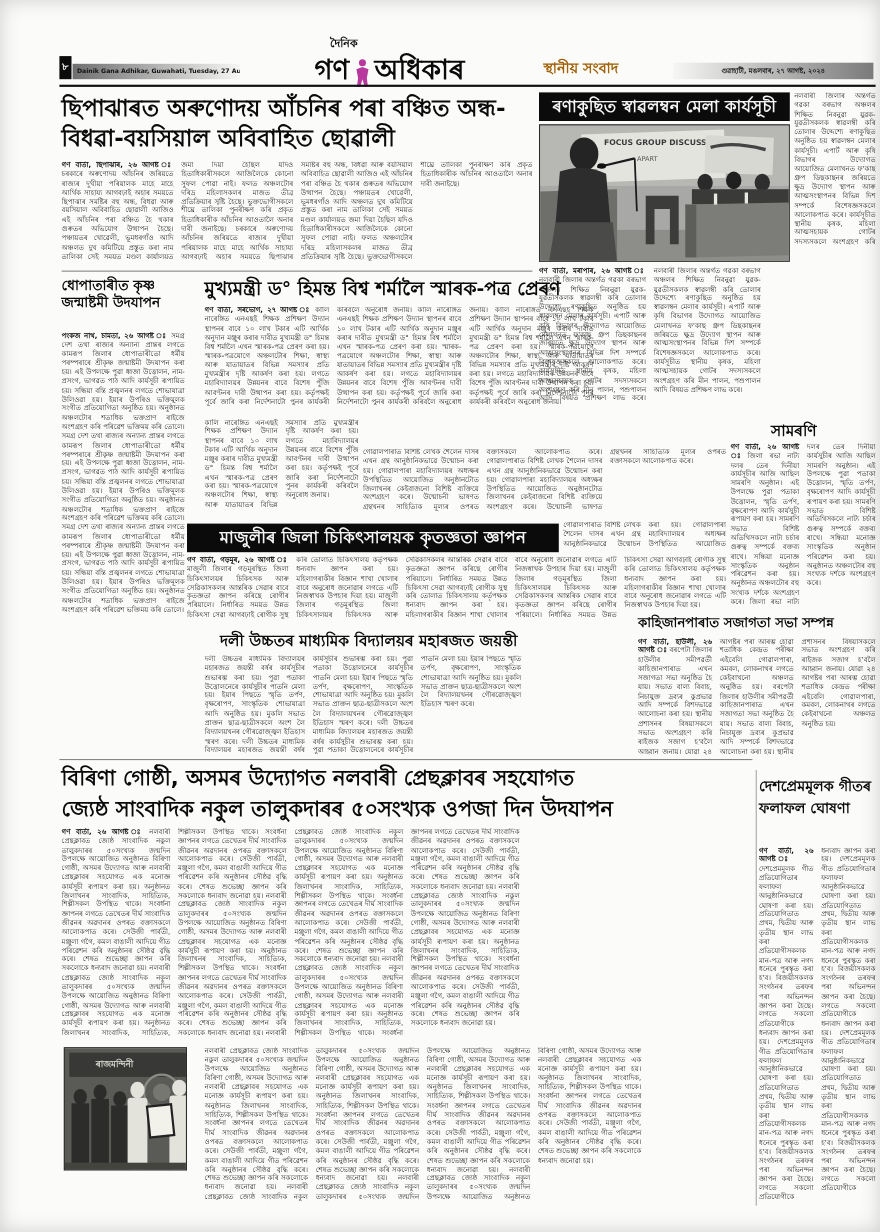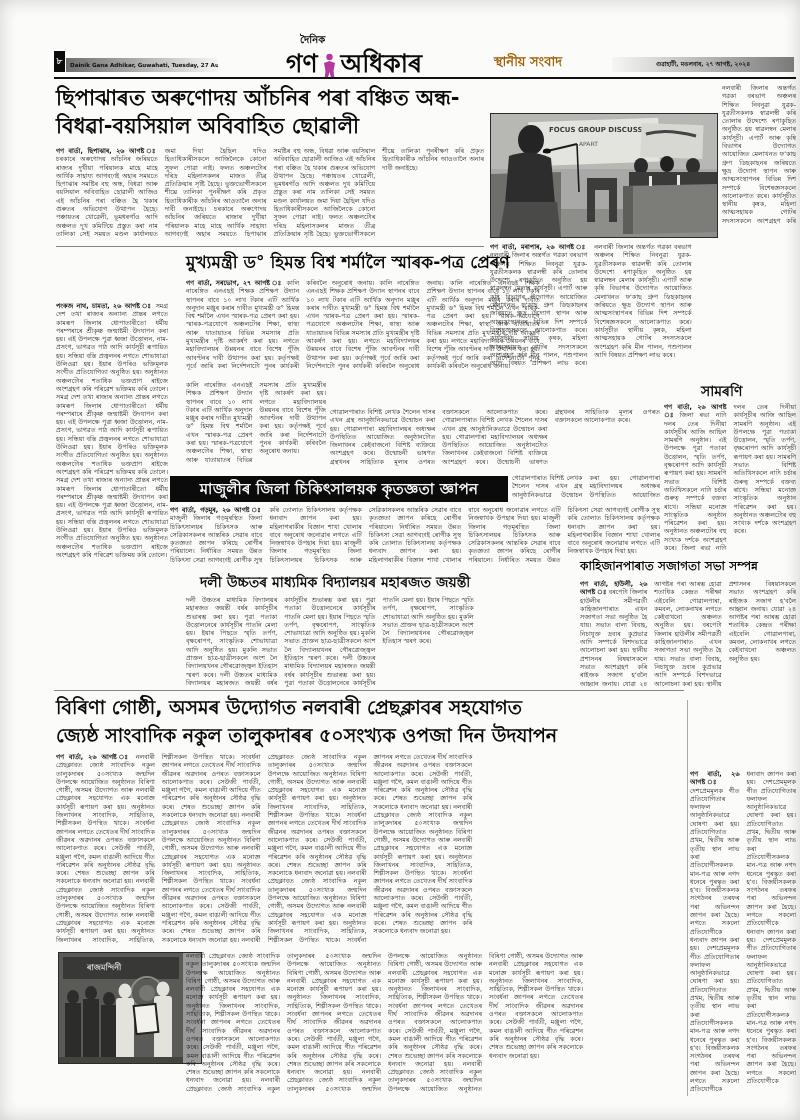--- a/index.html
+++ b/index.html
@@ -51,20 +51,23 @@
 
   <div class="abs rule" style="left:54px;top:77px;width:742px;height:2px"></div>
 
   <div class="abs hl" style="left:56px;top:84px;width:428px;height:58px;font-size:21px;line-height:28px">ছিপাঝাৰত অৰুণোদয় আঁচনিৰ পৰা বঞ্চিত অন্ধ-বিধৱা-বয়সিয়াল অবিবাহিত ছোৱালী</div>
   <div class="abs body-text" style="left:56px;top:147px;width:428px;height:97px;columns:4">
     <span class="byline">গণ বাৰ্তা, ছিপাঝাৰ, ২৬ আগষ্ট ঃ </span>
     <span>চৰকাৰে অৰুণোদয় আঁচনিৰ জৰিয়তে ৰাজ্যৰ দুখীয়া পৰিয়ালক মাহে মাহে আৰ্থিক সাহায্য আগবঢ়াই অহাৰ সময়তে ছিপাঝাৰ সমষ্টিৰ বহু অন্ধ, বিধৱা আৰু বয়সিয়াল অবিবাহিত ছোৱালী আজিও এই আঁচনিৰ পৰা বঞ্চিত হৈ থকাৰ গুৰুতৰ অভিযোগ উত্থাপন হৈছে। পঞ্চায়তৰ খোৱেলী, ভূমধৰগাঁও আদি অঞ্চলত দুখ কমিটিয়ে প্ৰস্তুত কৰা নাম তালিকা সেই সময়ত মণ্ডল কাৰ্যালয়ত জমা দিয়া হৈছিল যদিও হিতাধিকাৰীসকলে আজিলৈকে কোনো সুফল পোৱা নাই। ফলত অঞ্চলটোৰ দৰিদ্ৰ মহিলাসকলৰ মাজত তীব্ৰ প্ৰতিক্ৰিয়াৰ সৃষ্টি হৈছে। ভুক্তভোগীসকলে শীঘ্ৰে তালিকা পুনৰীক্ষণ কৰি প্ৰকৃত হিতাধিকাৰীক আঁচনিৰ আওতালৈ অনাৰ দাবী জনাইছে। চৰকাৰে অৰুণোদয় আঁচনিৰ জৰিয়তে ৰাজ্যৰ দুখীয়া পৰিয়ালক মাহে মাহে আৰ্থিক সাহায্য আগবঢ়াই অহাৰ সময়তে ছিপাঝাৰ সমষ্টিৰ বহু অন্ধ, বিধৱা আৰু বয়সিয়াল অবিবাহিত ছোৱালী আজিও এই আঁচনিৰ পৰা বঞ্চিত হৈ থকাৰ গুৰুতৰ অভিযোগ উত্থাপন হৈছে। পঞ্চায়তৰ খোৱেলী, ভূমধৰগাঁও আদি অঞ্চলত দুখ কমিটিয়ে প্ৰস্তুত কৰা নাম তালিকা সেই সময়ত মণ্ডল কাৰ্যালয়ত জমা দিয়া হৈছিল যদিও হিতাধিকাৰীসকলে আজিলৈকে কোনো সুফল পোৱা নাই। ফলত অঞ্চলটোৰ দৰিদ্ৰ মহিলাসকলৰ মাজত তীব্ৰ প্ৰতিক্ৰিয়াৰ সৃষ্টি হৈছে। ভুক্তভোগীসকলে শীঘ্ৰে তালিকা পুনৰীক্ষণ কৰি প্ৰকৃত হিতাধিকাৰীক আঁচনিৰ আওতালৈ অনাৰ দাবী জনাইছে।</span>
   </div>
   <div class="abs rule" style="left:56px;top:246px;width:428px;height:1px;opacity:.5"></div>
 
+  <div class="abs bar" style="left:490px;top:84px;width:228px;height:26px;font-size:15px">
+    <span>ৰণাকুছিত স্বাৱলম্বন মেলা কাৰ্যসূচী</span>
+  </div>
 
   <div class="abs photo" style="left:490px;top:113px;width:228px;height:125px">
     <svg viewBox="0 0 228 125" width="228" height="125">
       <rect x="0" y="0" width="228" height="125" fill="#a8a8a6"></rect>
       <rect x="0" y="0" width="228" height="55" fill="#b7b7b4"></rect>
       <rect x="38" y="6" width="130" height="44" fill="#e4e4df" transform="rotate(-2 100 28)"></rect>
       <text x="58" y="18" font-size="7" fill="#3a3a3a" font-weight="bold">FOCUS GROUP DISCUSSION</text>
       <text x="88" y="32" font-size="6" fill="#555">APART</text>
       <rect x="150" y="10" width="62" height="34" fill="#d8d8d2" transform="rotate(2 180 25)"></rect>
       <path d="M155 20 q20 -6 50 2" stroke="#444" stroke-width="3" fill="none"></path>
@@ -90,20 +93,21 @@
 
   <div class="abs body-text" style="left:722px;top:84px;width:74px;height:154px;columns:1">
     <span>নলবাৰী জিলাৰ অন্তৰ্গত গৱকা বৰভাগ অঞ্চলৰ শিক্ষিত নিবনুৱা যুৱক-যুৱতীসকলক স্বাৱলম্বী কৰি তোলাৰ উদ্দেশ্যে ৰণাকুছিত অনুষ্ঠিত হয় স্বাৱলম্বন মেলাৰ কাৰ্যসূচী। এপাৰ্ট আৰু কৃষি বিভাগৰ উদ্যোগত আয়োজিত মেলাখনত ফ'কাছ গ্ৰুপ ডিছকাছনৰ জৰিয়তে ক্ষুদ্ৰ উদ্যোগ স্থাপন আৰু আত্মসংস্থাপনৰ বিভিন্ন দিশ সম্পৰ্কে বিশেষজ্ঞসকলে আলোকপাত কৰে। কাৰ্যসূচীত স্থানীয় কৃষক, মহিলা আত্মসহায়ক গোটৰ সদস্যসকলে অংশগ্ৰহণ কৰি মীন পালন, পশুপালন আদি বিষয়ত প্ৰশিক্ষণ লাভ কৰে।</span>
   </div>
 
   <div class="abs body-text" style="left:490px;top:243px;width:306px;height:131px;columns:3">
     <span class="byline">গণ বাৰ্তা, মৰাপাৰ, ২৬ আগষ্ট ঃ </span>
     <span>নলবাৰী জিলাৰ অন্তৰ্গত গৱকা বৰভাগ অঞ্চলৰ শিক্ষিত নিবনুৱা যুৱক-যুৱতীসকলক স্বাৱলম্বী কৰি তোলাৰ উদ্দেশ্যে ৰণাকুছিত অনুষ্ঠিত হয় স্বাৱলম্বন মেলাৰ কাৰ্যসূচী। এপাৰ্ট আৰু কৃষি বিভাগৰ উদ্যোগত আয়োজিত মেলাখনত ফ'কাছ গ্ৰুপ ডিছকাছনৰ জৰিয়তে ক্ষুদ্ৰ উদ্যোগ স্থাপন আৰু আত্মসংস্থাপনৰ বিভিন্ন দিশ সম্পৰ্কে বিশেষজ্ঞসকলে আলোকপাত কৰে। কাৰ্যসূচীত স্থানীয় কৃষক, মহিলা আত্মসহায়ক গোটৰ সদস্যসকলে অংশগ্ৰহণ কৰি মীন পালন, পশুপালন আদি বিষয়ত প্ৰশিক্ষণ লাভ কৰে। নলবাৰী জিলাৰ অন্তৰ্গত গৱকা বৰভাগ অঞ্চলৰ শিক্ষিত নিবনুৱা যুৱক-যুৱতীসকলক স্বাৱলম্বী কৰি তোলাৰ উদ্দেশ্যে ৰণাকুছিত অনুষ্ঠিত হয় স্বাৱলম্বন মেলাৰ কাৰ্যসূচী। এপাৰ্ট আৰু কৃষি বিভাগৰ উদ্যোগত আয়োজিত মেলাখনত ফ'কাছ গ্ৰুপ ডিছকাছনৰ জৰিয়তে ক্ষুদ্ৰ উদ্যোগ স্থাপন আৰু আত্মসংস্থাপনৰ বিভিন্ন দিশ সম্পৰ্কে বিশেষজ্ঞসকলে আলোকপাত কৰে। কাৰ্যসূচীত স্থানীয় কৃষক, মহিলা আত্মসহায়ক গোটৰ সদস্যসকলে অংশগ্ৰহণ কৰি মীন পালন, পশুপালন আদি বিষয়ত প্ৰশিক্ষণ লাভ কৰে।</span>
   </div>
 
+  <div class="abs hl" style="left:56px;top:252px;width:112px;height:46px;font-size:12.5px;line-height:15px">ধোপাতাৰীত কৃষ্ণ জন্মাষ্টমী উদযাপন</div>
   <div class="abs body-text" style="left:56px;top:302px;width:112px;height:386px;columns:1">
     <span class="byline">পংকজ নাথ, চামতা, ২৬ আগষ্ট ঃ </span>
     <span>সমগ্ৰ দেশ তথা ৰাজ্যৰ অন্যান্য প্ৰান্তৰ লগতে কামৰূপ জিলাৰ ধোপাতাৰীতো ধৰ্মীয় পৰম্পৰাৰে শ্ৰীকৃষ্ণ জন্মাষ্টমী উদযাপন কৰা হয়। এই উপলক্ষে পুৱা ধ্বজা উত্তোলন, নাম-প্ৰসংগ, ভাগৱত পাঠ আদি কাৰ্যসূচী ৰূপায়িত হয়। সন্ধিয়া বন্তি প্ৰজ্বলনৰ লগতে শোভাযাত্ৰা উলিওৱা হয়। ইয়াৰ উপৰিও ভক্তিমূলক সংগীত প্ৰতিযোগিতা অনুষ্ঠিত হয়। অনুষ্ঠানত অঞ্চলটোৰ শতাধিক ভক্তপ্ৰাণ ৰাইজে অংশগ্ৰহণ কৰি পৰিৱেশ ভক্তিময় কৰি তোলে। সমগ্ৰ দেশ তথা ৰাজ্যৰ অন্যান্য প্ৰান্তৰ লগতে কামৰূপ জিলাৰ ধোপাতাৰীতো ধৰ্মীয় পৰম্পৰাৰে শ্ৰীকৃষ্ণ জন্মাষ্টমী উদযাপন কৰা হয়। এই উপলক্ষে পুৱা ধ্বজা উত্তোলন, নাম-প্ৰসংগ, ভাগৱত পাঠ আদি কাৰ্যসূচী ৰূপায়িত হয়। সন্ধিয়া বন্তি প্ৰজ্বলনৰ লগতে শোভাযাত্ৰা উলিওৱা হয়। ইয়াৰ উপৰিও ভক্তিমূলক সংগীত প্ৰতিযোগিতা অনুষ্ঠিত হয়। অনুষ্ঠানত অঞ্চলটোৰ শতাধিক ভক্তপ্ৰাণ ৰাইজে অংশগ্ৰহণ কৰি পৰিৱেশ ভক্তিময় কৰি তোলে। সমগ্ৰ দেশ তথা ৰাজ্যৰ অন্যান্য প্ৰান্তৰ লগতে কামৰূপ জিলাৰ ধোপাতাৰীতো ধৰ্মীয় পৰম্পৰাৰে শ্ৰীকৃষ্ণ জন্মাষ্টমী উদযাপন কৰা হয়। এই উপলক্ষে পুৱা ধ্বজা উত্তোলন, নাম-প্ৰসংগ, ভাগৱত পাঠ আদি কাৰ্যসূচী ৰূপায়িত হয়। সন্ধিয়া বন্তি প্ৰজ্বলনৰ লগতে শোভাযাত্ৰা উলিওৱা হয়। ইয়াৰ উপৰিও ভক্তিমূলক সংগীত প্ৰতিযোগিতা অনুষ্ঠিত হয়। অনুষ্ঠানত অঞ্চলটোৰ শতাধিক ভক্তপ্ৰাণ ৰাইজে অংশগ্ৰহণ কৰি পৰিৱেশ ভক্তিময় কৰি তোলে।</span>
   </div>
 
   <div class="abs hl" style="left:186px;top:249px;width:474px;height:25px;font-size:17px">মুখ্যমন্ত্ৰী ড° হিমন্ত বিশ্ব শৰ্মালৈ স্মাৰক-পত্ৰ প্ৰেৰণ</div>
   <div class="abs body-text" style="left:186px;top:279px;width:474px;height:97px;columns:4">
     <span class="byline">গণ বাৰ্তা, সৰভোগ, ২৭ আগষ্ট ঃ </span>
     <span>কালি নাৰেঙ্গিত এনএছই শিক্ষক প্ৰশিক্ষণ উদ্যান স্থাপনৰ বাবে ১০ লাখ টকাৰ এটি আৰ্থিক অনুদান মঞ্জুৰ কৰাৰ দাবীত মুখ্যমন্ত্ৰী ড° হিমন্ত বিশ্ব শৰ্মালৈ এখন স্মাৰক-পত্ৰ প্ৰেৰণ কৰা হয়। স্মাৰক-পত্ৰযোগে অঞ্চলটোৰ শিক্ষা, স্বাস্থ্য আৰু যাতায়াতৰ বিভিন্ন সমস্যাৰ প্ৰতি মুখ্যমন্ত্ৰীৰ দৃষ্টি আকৰ্ষণ কৰা হয়। লগতে মহাবিদ্যালয়ৰ উন্নয়নৰ বাবে বিশেষ পুঁজি আবণ্টনৰ দাবী উত্থাপন কৰা হয়। কৰ্তৃপক্ষই পূৰ্বে জাৰি কৰা নিৰ্দেশনাটো পুনৰ কাৰ্যকৰী কৰিবলৈ অনুৰোধ জনায়। কালি নাৰেঙ্গিত এনএছই শিক্ষক প্ৰশিক্ষণ উদ্যান স্থাপনৰ বাবে ১০ লাখ টকাৰ এটি আৰ্থিক অনুদান মঞ্জুৰ কৰাৰ দাবীত মুখ্যমন্ত্ৰী ড° হিমন্ত বিশ্ব শৰ্মালৈ এখন স্মাৰক-পত্ৰ প্ৰেৰণ কৰা হয়। স্মাৰক-পত্ৰযোগে অঞ্চলটোৰ শিক্ষা, স্বাস্থ্য আৰু যাতায়াতৰ বিভিন্ন সমস্যাৰ প্ৰতি মুখ্যমন্ত্ৰীৰ দৃষ্টি আকৰ্ষণ কৰা হয়। লগতে মহাবিদ্যালয়ৰ উন্নয়নৰ বাবে বিশেষ পুঁজি আবণ্টনৰ দাবী উত্থাপন কৰা হয়। কৰ্তৃপক্ষই পূৰ্বে জাৰি কৰা নিৰ্দেশনাটো পুনৰ কাৰ্যকৰী কৰিবলৈ অনুৰোধ জনায়। কালি নাৰেঙ্গিত এনএছই শিক্ষক প্ৰশিক্ষণ উদ্যান স্থাপনৰ বাবে ১০ লাখ টকাৰ এটি আৰ্থিক অনুদান মঞ্জুৰ কৰাৰ দাবীত মুখ্যমন্ত্ৰী ড° হিমন্ত বিশ্ব শৰ্মালৈ এখন স্মাৰক-পত্ৰ প্ৰেৰণ কৰা হয়। স্মাৰক-পত্ৰযোগে অঞ্চলটোৰ শিক্ষা, স্বাস্থ্য আৰু যাতায়াতৰ বিভিন্ন সমস্যাৰ প্ৰতি মুখ্যমন্ত্ৰীৰ দৃষ্টি আকৰ্ষণ কৰা হয়। লগতে মহাবিদ্যালয়ৰ উন্নয়নৰ বাবে বিশেষ পুঁজি আবণ্টনৰ দাবী উত্থাপন কৰা হয়। কৰ্তৃপক্ষই পূৰ্বে জাৰি কৰা নিৰ্দেশনাটো পুনৰ কাৰ্যকৰী কৰিবলৈ অনুৰোধ জনায়।</span>
   </div>
@@ -145,21 +149,21 @@
 
   <div class="abs rule" style="left:54px;top:690px;width:630px;height:1px;opacity:.5"></div>
   <div class="abs hl" style="left:56px;top:693px;width:628px;height:26px;font-size:19px">বিৰিণা গোষ্ঠী, অসমৰ উদ্যোগত নলবাৰী প্ৰেছক্লাবৰ সহযোগত</div>
   <div class="abs hl" style="left:56px;top:721px;width:628px;height:26px;font-size:19px">জ্যেষ্ঠ সাংবাদিক নকুল তালুকদাৰৰ ৫০সংখ্যক ওপজা দিন উদযাপন</div>
 
   <div class="abs body-text" style="left:56px;top:753px;width:628px;height:195px;columns:6">
     <span class="byline">গণ বাৰ্তা, ২৬ আগষ্ট ঃ </span>
     <span>নলবাৰী প্ৰেছক্লাবত জ্যেষ্ঠ সাংবাদিক নকুল তালুকদাৰৰ ৫০সংখ্যক জন্মদিন উপলক্ষে আয়োজিত অনুষ্ঠানত বিৰিণা গোষ্ঠী, অসমৰ উদ্যোগত আৰু নলবাৰী প্ৰেছক্লাবৰ সহযোগত এক মনোজ্ঞ কাৰ্যসূচী ৰূপায়ণ কৰা হয়। অনুষ্ঠানত জিলাখনৰ সাংবাদিক, সাহিত্যিক, শিল্পীসকল উপস্থিত থাকে। সংবৰ্ধনা জ্ঞাপনৰ লগতে তেখেতৰ দীৰ্ঘ সাংবাদিক জীৱনৰ অৱদানৰ ওপৰত বক্তাসকলে আলোকপাত কৰে। সেউজী পাৰ্বতী, মঞ্জুলা গগৈ, কমল বাঙালী আদিয়ে গীত পৰিৱেশন কৰি অনুষ্ঠানৰ সৌষ্ঠৱ বৃদ্ধি কৰে। শেষত শুভেচ্ছা জ্ঞাপন কৰি সকলোকে ধন্যবাদ জনোৱা হয়। নলবাৰী প্ৰেছক্লাবত জ্যেষ্ঠ সাংবাদিক নকুল তালুকদাৰৰ ৫০সংখ্যক জন্মদিন উপলক্ষে আয়োজিত অনুষ্ঠানত বিৰিণা গোষ্ঠী, অসমৰ উদ্যোগত আৰু নলবাৰী প্ৰেছক্লাবৰ সহযোগত এক মনোজ্ঞ কাৰ্যসূচী ৰূপায়ণ কৰা হয়। অনুষ্ঠানত জিলাখনৰ সাংবাদিক, সাহিত্যিক, শিল্পীসকল উপস্থিত থাকে। সংবৰ্ধনা জ্ঞাপনৰ লগতে তেখেতৰ দীৰ্ঘ সাংবাদিক জীৱনৰ অৱদানৰ ওপৰত বক্তাসকলে আলোকপাত কৰে। সেউজী পাৰ্বতী, মঞ্জুলা গগৈ, কমল বাঙালী আদিয়ে গীত পৰিৱেশন কৰি অনুষ্ঠানৰ সৌষ্ঠৱ বৃদ্ধি কৰে। শেষত শুভেচ্ছা জ্ঞাপন কৰি সকলোকে ধন্যবাদ জনোৱা হয়। নলবাৰী প্ৰেছক্লাবত জ্যেষ্ঠ সাংবাদিক নকুল তালুকদাৰৰ ৫০সংখ্যক জন্মদিন উপলক্ষে আয়োজিত অনুষ্ঠানত বিৰিণা গোষ্ঠী, অসমৰ উদ্যোগত আৰু নলবাৰী প্ৰেছক্লাবৰ সহযোগত এক মনোজ্ঞ কাৰ্যসূচী ৰূপায়ণ কৰা হয়। অনুষ্ঠানত জিলাখনৰ সাংবাদিক, সাহিত্যিক, শিল্পীসকল উপস্থিত থাকে। সংবৰ্ধনা জ্ঞাপনৰ লগতে তেখেতৰ দীৰ্ঘ সাংবাদিক জীৱনৰ অৱদানৰ ওপৰত বক্তাসকলে আলোকপাত কৰে। সেউজী পাৰ্বতী, মঞ্জুলা গগৈ, কমল বাঙালী আদিয়ে গীত পৰিৱেশন কৰি অনুষ্ঠানৰ সৌষ্ঠৱ বৃদ্ধি কৰে। শেষত শুভেচ্ছা জ্ঞাপন কৰি সকলোকে ধন্যবাদ জনোৱা হয়। নলবাৰী প্ৰেছক্লাবত জ্যেষ্ঠ সাংবাদিক নকুল তালুকদাৰৰ ৫০সংখ্যক জন্মদিন উপলক্ষে আয়োজিত অনুষ্ঠানত বিৰিণা গোষ্ঠী, অসমৰ উদ্যোগত আৰু নলবাৰী প্ৰেছক্লাবৰ সহযোগত এক মনোজ্ঞ কাৰ্যসূচী ৰূপায়ণ কৰা হয়। অনুষ্ঠানত জিলাখনৰ সাংবাদিক, সাহিত্যিক, শিল্পীসকল উপস্থিত থাকে। সংবৰ্ধনা জ্ঞাপনৰ লগতে তেখেতৰ দীৰ্ঘ সাংবাদিক জীৱনৰ অৱদানৰ ওপৰত বক্তাসকলে আলোকপাত কৰে। সেউজী পাৰ্বতী, মঞ্জুলা গগৈ, কমল বাঙালী আদিয়ে গীত পৰিৱেশন কৰি অনুষ্ঠানৰ সৌষ্ঠৱ বৃদ্ধি কৰে। শেষত শুভেচ্ছা জ্ঞাপন কৰি সকলোকে ধন্যবাদ জনোৱা হয়। নলবাৰী প্ৰেছক্লাবত জ্যেষ্ঠ সাংবাদিক নকুল তালুকদাৰৰ ৫০সংখ্যক জন্মদিন উপলক্ষে আয়োজিত অনুষ্ঠানত বিৰিণা গোষ্ঠী, অসমৰ উদ্যোগত আৰু নলবাৰী প্ৰেছক্লাবৰ সহযোগত এক মনোজ্ঞ কাৰ্যসূচী ৰূপায়ণ কৰা হয়। অনুষ্ঠানত জিলাখনৰ সাংবাদিক, সাহিত্যিক, শিল্পীসকল উপস্থিত থাকে। সংবৰ্ধনা জ্ঞাপনৰ লগতে তেখেতৰ দীৰ্ঘ সাংবাদিক জীৱনৰ অৱদানৰ ওপৰত বক্তাসকলে আলোকপাত কৰে। সেউজী পাৰ্বতী, মঞ্জুলা গগৈ, কমল বাঙালী আদিয়ে গীত পৰিৱেশন কৰি অনুষ্ঠানৰ সৌষ্ঠৱ বৃদ্ধি কৰে। শেষত শুভেচ্ছা জ্ঞাপন কৰি সকলোকে ধন্যবাদ জনোৱা হয়। নলবাৰী প্ৰেছক্লাবত জ্যেষ্ঠ সাংবাদিক নকুল তালুকদাৰৰ ৫০সংখ্যক জন্মদিন উপলক্ষে আয়োজিত অনুষ্ঠানত বিৰিণা গোষ্ঠী, অসমৰ উদ্যোগত আৰু নলবাৰী প্ৰেছক্লাবৰ সহযোগত এক মনোজ্ঞ কাৰ্যসূচী ৰূপায়ণ কৰা হয়। অনুষ্ঠানত জিলাখনৰ সাংবাদিক, সাহিত্যিক, শিল্পীসকল উপস্থিত থাকে। সংবৰ্ধনা জ্ঞাপনৰ লগতে তেখেতৰ দীৰ্ঘ সাংবাদিক জীৱনৰ অৱদানৰ ওপৰত বক্তাসকলে আলোকপাত কৰে। সেউজী পাৰ্বতী, মঞ্জুলা গগৈ, কমল বাঙালী আদিয়ে গীত পৰিৱেশন কৰি অনুষ্ঠানৰ সৌষ্ঠৱ বৃদ্ধি কৰে। শেষত শুভেচ্ছা জ্ঞাপন কৰি সকলোকে ধন্যবাদ জনোৱা হয়।</span>
   </div>
 
-  <div class="abs photo" style="left:58px;top:952px;width:144px;height:112px">
+  <div class="abs photo" style="left:58px;top:952px;width:112px;height:112px">
     <svg viewBox="0 0 124 112" width="124" height="112">
       <rect x="0" y="0" width="124" height="112" fill="#5a5a57"></rect>
       <rect x="4" y="4" width="116" height="22" fill="#383836"></rect>
       <text x="28" y="17" font-size="8" fill="#d9d9d2" font-weight="bold">ৰাজমন্দিনী</text>
       <circle cx="88" cy="40" r="16" fill="none" stroke="#8b8b86" stroke-width="2"></circle>
       <circle cx="88" cy="40" r="8" fill="#777772"></circle>
       <g fill="#2c2c2a">
         <ellipse cx="14" cy="44" rx="6" ry="7"></ellipse>
           <rect x="6" y="50" width="16" height="60"></rect>
         <ellipse cx="32" cy="40" rx="6" ry="7"></ellipse>
@@ -176,18 +180,19 @@
       <rect x="76" y="52" width="22" height="28" fill="#f2f2ea" stroke="#222" stroke-width="2" transform="rotate(-6 87 66)"></rect>
       <rect x="0" y="104" width="124" height="8" fill="#44443f"></rect>
     </svg>
   </div>
 
   <div class="abs body-text" style="left:186px;top:952px;width:498px;height:146px;columns:5">
     <span>নলবাৰী প্ৰেছক্লাবত জ্যেষ্ঠ সাংবাদিক নকুল তালুকদাৰৰ ৫০সংখ্যক জন্মদিন উপলক্ষে আয়োজিত অনুষ্ঠানত বিৰিণা গোষ্ঠী, অসমৰ উদ্যোগত আৰু নলবাৰী প্ৰেছক্লাবৰ সহযোগত এক মনোজ্ঞ কাৰ্যসূচী ৰূপায়ণ কৰা হয়। অনুষ্ঠানত জিলাখনৰ সাংবাদিক, সাহিত্যিক, শিল্পীসকল উপস্থিত থাকে। সংবৰ্ধনা জ্ঞাপনৰ লগতে তেখেতৰ দীৰ্ঘ সাংবাদিক জীৱনৰ অৱদানৰ ওপৰত বক্তাসকলে আলোকপাত কৰে। সেউজী পাৰ্বতী, মঞ্জুলা গগৈ, কমল বাঙালী আদিয়ে গীত পৰিৱেশন কৰি অনুষ্ঠানৰ সৌষ্ঠৱ বৃদ্ধি কৰে। শেষত শুভেচ্ছা জ্ঞাপন কৰি সকলোকে ধন্যবাদ জনোৱা হয়। নলবাৰী প্ৰেছক্লাবত জ্যেষ্ঠ সাংবাদিক নকুল তালুকদাৰৰ ৫০সংখ্যক জন্মদিন উপলক্ষে আয়োজিত অনুষ্ঠানত বিৰিণা গোষ্ঠী, অসমৰ উদ্যোগত আৰু নলবাৰী প্ৰেছক্লাবৰ সহযোগত এক মনোজ্ঞ কাৰ্যসূচী ৰূপায়ণ কৰা হয়। অনুষ্ঠানত জিলাখনৰ সাংবাদিক, সাহিত্যিক, শিল্পীসকল উপস্থিত থাকে। সংবৰ্ধনা জ্ঞাপনৰ লগতে তেখেতৰ দীৰ্ঘ সাংবাদিক জীৱনৰ অৱদানৰ ওপৰত বক্তাসকলে আলোকপাত কৰে। সেউজী পাৰ্বতী, মঞ্জুলা গগৈ, কমল বাঙালী আদিয়ে গীত পৰিৱেশন কৰি অনুষ্ঠানৰ সৌষ্ঠৱ বৃদ্ধি কৰে। শেষত শুভেচ্ছা জ্ঞাপন কৰি সকলোকে ধন্যবাদ জনোৱা হয়। নলবাৰী প্ৰেছক্লাবত জ্যেষ্ঠ সাংবাদিক নকুল তালুকদাৰৰ ৫০সংখ্যক জন্মদিন উপলক্ষে আয়োজিত অনুষ্ঠানত বিৰিণা গোষ্ঠী, অসমৰ উদ্যোগত আৰু নলবাৰী প্ৰেছক্লাবৰ সহযোগত এক মনোজ্ঞ কাৰ্যসূচী ৰূপায়ণ কৰা হয়। অনুষ্ঠানত জিলাখনৰ সাংবাদিক, সাহিত্যিক, শিল্পীসকল উপস্থিত থাকে। সংবৰ্ধনা জ্ঞাপনৰ লগতে তেখেতৰ দীৰ্ঘ সাংবাদিক জীৱনৰ অৱদানৰ ওপৰত বক্তাসকলে আলোকপাত কৰে। সেউজী পাৰ্বতী, মঞ্জুলা গগৈ, কমল বাঙালী আদিয়ে গীত পৰিৱেশন কৰি অনুষ্ঠানৰ সৌষ্ঠৱ বৃদ্ধি কৰে। শেষত শুভেচ্ছা জ্ঞাপন কৰি সকলোকে ধন্যবাদ জনোৱা হয়। নলবাৰী প্ৰেছক্লাবত জ্যেষ্ঠ সাংবাদিক নকুল তালুকদাৰৰ ৫০সংখ্যক জন্মদিন উপলক্ষে আয়োজিত অনুষ্ঠানত বিৰিণা গোষ্ঠী, অসমৰ উদ্যোগত আৰু নলবাৰী প্ৰেছক্লাবৰ সহযোগত এক মনোজ্ঞ কাৰ্যসূচী ৰূপায়ণ কৰা হয়। অনুষ্ঠানত জিলাখনৰ সাংবাদিক, সাহিত্যিক, শিল্পীসকল উপস্থিত থাকে। সংবৰ্ধনা জ্ঞাপনৰ লগতে তেখেতৰ দীৰ্ঘ সাংবাদিক জীৱনৰ অৱদানৰ ওপৰত বক্তাসকলে আলোকপাত কৰে। সেউজী পাৰ্বতী, মঞ্জুলা গগৈ, কমল বাঙালী আদিয়ে গীত পৰিৱেশন কৰি অনুষ্ঠানৰ সৌষ্ঠৱ বৃদ্ধি কৰে। শেষত শুভেচ্ছা জ্ঞাপন কৰি সকলোকে ধন্যবাদ জনোৱা হয়।</span>
   </div>
 
   <div class="abs rule" style="left:687px;top:700px;width:1px;height:396px;opacity:.35"></div>
+  <div class="abs hl" style="left:690px;top:706px;width:106px;height:60px;font-size:13px;line-height:20px">দেশপ্ৰেমমূলক গীতৰ ফলাফল ঘোষণা</div>
   <div class="abs body-text" style="left:690px;top:770px;width:106px;height:326px;columns:2">
     <span class="byline">গণ বাৰ্তা, ২৬ আগষ্ট ঃ </span>
     <span>দেশপ্ৰেমমূলক গীত প্ৰতিযোগিতাৰ ফলাফল আনুষ্ঠানিকভাৱে ঘোষণা কৰা হয়। প্ৰতিযোগিতাত প্ৰথম, দ্বিতীয় আৰু তৃতীয় স্থান লাভ কৰা প্ৰতিযোগীসকলক মান-পত্ৰ আৰু নগদ ধনেৰে পুৰস্কৃত কৰা হ'ব। বিজয়ীসকলক সংগঠনৰ তৰফৰ পৰা অভিনন্দন জ্ঞাপন কৰা হৈছে। লগতে সকলো প্ৰতিযোগীকে ধন্যবাদ জ্ঞাপন কৰা হয়। দেশপ্ৰেমমূলক গীত প্ৰতিযোগিতাৰ ফলাফল আনুষ্ঠানিকভাৱে ঘোষণা কৰা হয়। প্ৰতিযোগিতাত প্ৰথম, দ্বিতীয় আৰু তৃতীয় স্থান লাভ কৰা প্ৰতিযোগীসকলক মান-পত্ৰ আৰু নগদ ধনেৰে পুৰস্কৃত কৰা হ'ব। বিজয়ীসকলক সংগঠনৰ তৰফৰ পৰা অভিনন্দন জ্ঞাপন কৰা হৈছে। লগতে সকলো প্ৰতিযোগীকে ধন্যবাদ জ্ঞাপন কৰা হয়। দেশপ্ৰেমমূলক গীত প্ৰতিযোগিতাৰ ফলাফল আনুষ্ঠানিকভাৱে ঘোষণা কৰা হয়। প্ৰতিযোগিতাত প্ৰথম, দ্বিতীয় আৰু তৃতীয় স্থান লাভ কৰা প্ৰতিযোগীসকলক মান-পত্ৰ আৰু নগদ ধনেৰে পুৰস্কৃত কৰা হ'ব। বিজয়ীসকলক সংগঠনৰ তৰফৰ পৰা অভিনন্দন জ্ঞাপন কৰা হৈছে। লগতে সকলো প্ৰতিযোগীকে ধন্যবাদ জ্ঞাপন কৰা হয়। দেশপ্ৰেমমূলক গীত প্ৰতিযোগিতাৰ ফলাফল আনুষ্ঠানিকভাৱে ঘোষণা কৰা হয়। প্ৰতিযোগিতাত প্ৰথম, দ্বিতীয় আৰু তৃতীয় স্থান লাভ কৰা প্ৰতিযোগীসকলক মান-পত্ৰ আৰু নগদ ধনেৰে পুৰস্কৃত কৰা হ'ব। বিজয়ীসকলক সংগঠনৰ তৰফৰ পৰা অভিনন্দন জ্ঞাপন কৰা হৈছে। লগতে সকলো প্ৰতিযোগীকে ধন্যবাদ জ্ঞাপন কৰা হয়।</span>
   </div>
 
 </div>
 
 </body></html>

